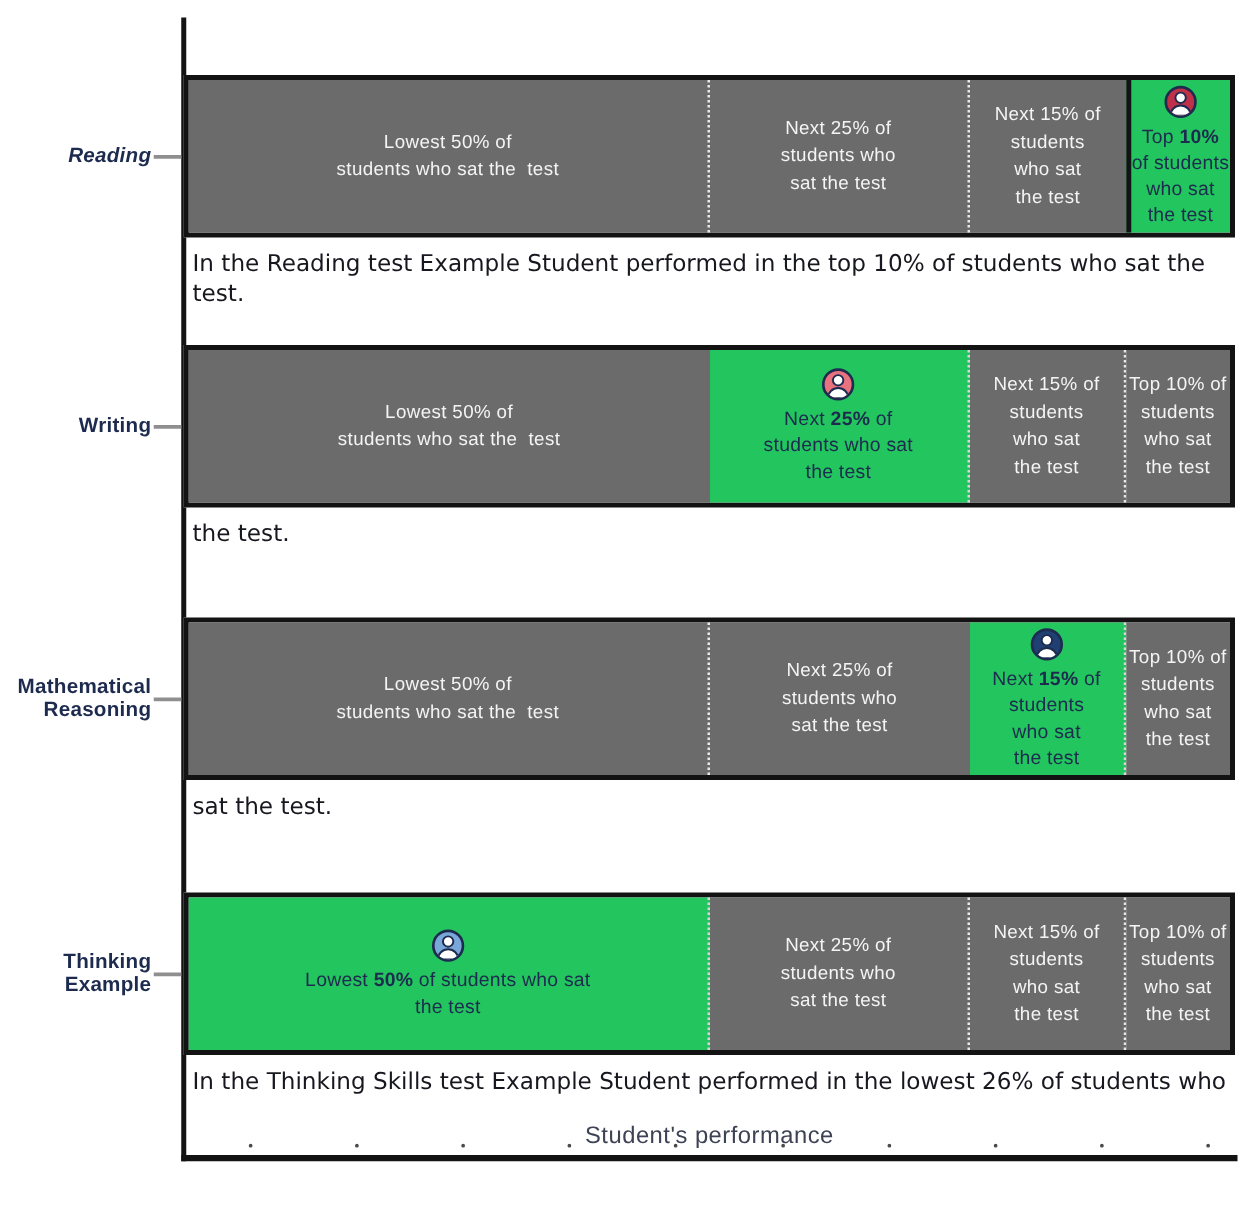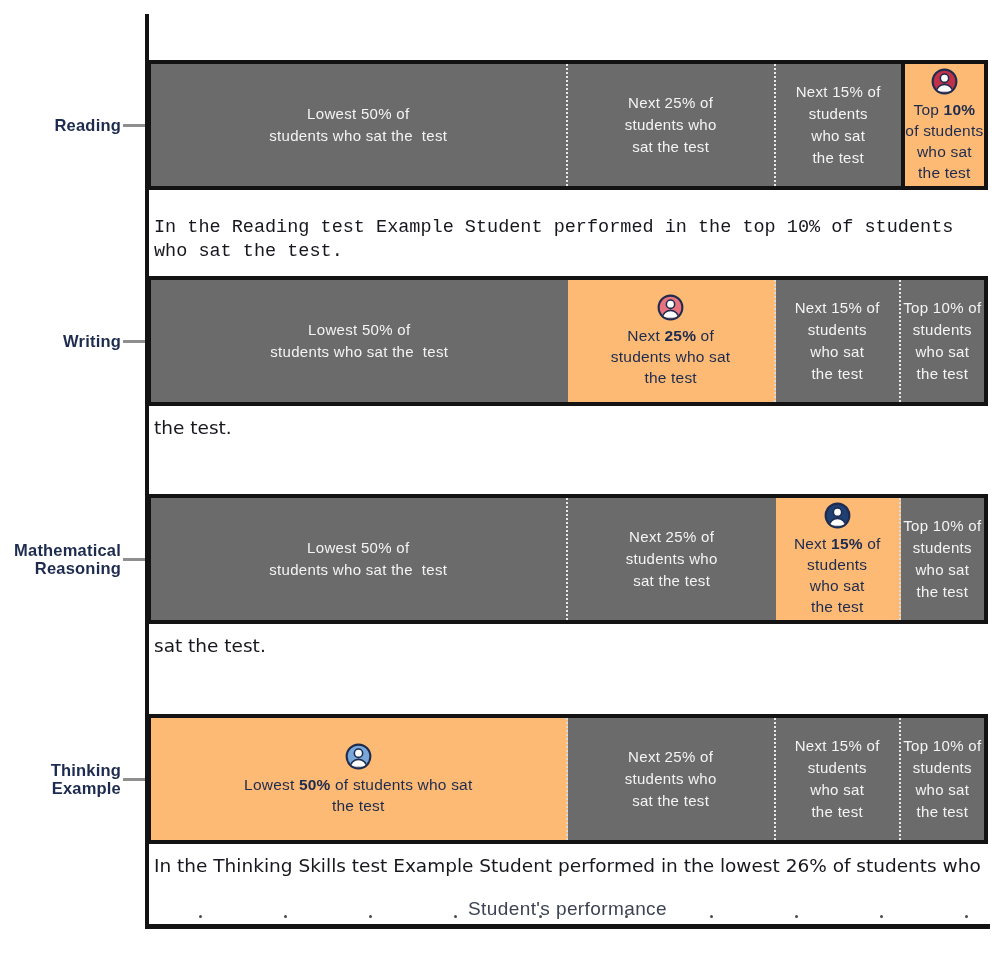--- a/index.html
+++ b/index.html
@@ -16,38 +16,38 @@
   .row-label{position:absolute;left:0;width:121px;text-align:right;
              transform:translateY(-50%);font-weight:800;font-size:16.5px;
              color:#1d2b4f;line-height:1.12;letter-spacing:.2px;}
   .connector{position:absolute;left:123px;width:22px;height:2.5px;background:#8f8f8f;}
   .bar{position:absolute;left:147px;width:841px;height:130px;border:4px solid #131313;
        box-sizing:border-box;display:flex;background:#fff;}
   .seg{box-sizing:border-box;display:flex;flex-direction:column;justify-content:center;
        align-items:center;text-align:center;overflow:hidden;}
   .seg.gray{background:#6b6b6b;color:#f4f4f4;}
   .seg.gray .seg-line{font-size:15px;font-weight:500;line-height:22px;white-space:pre;letter-spacing:.3px;}
-  .seg.hl{background:#fdba74;color:#1d2b4f;text-align:center;}
+  .seg.hl{background:#22c55e;color:#1d2b4f;text-align:center;}
   .seg.hl .seg-line{font-size:15.5px;font-weight:500;line-height:21px;white-space:pre;letter-spacing:.2px;}
   .seg.hl b{font-weight:800;}
   .seg.dotted-r{border-right:2px dotted rgba(255,255,255,.85);}
   .seg.hl.dotted-r{border-right:2px dotted #d8d8d8;}
   .seg.black-l{border-left:4px solid #131313;}
   .seg .icon-wrap{margin-bottom:3px;height:28px;}
   .caption{position:absolute;left:154px;width:842px;
            font-family:"DejaVu Sans",sans-serif;font-size:18.5px;line-height:24px;
            color:#17171f;font-weight:400;}
 </style>
 </head>
 <body>
 
 <div class="canvas">
   <div class="y-axis"></div>
   <div id="rows">
-      <div class="row-label" style="top: 125px;">
+      <div class="row-label" style="top: 125px; font-style: italic;">
         <div>Reading</div>
       </div>
       <div class="connector" style="top: 124px;"></div>
       <div class="bar" style="top: 60px;">
         <div class="seg gray dotted-r" style="flex: 0 0 50%;">
           <div class="seg-line">Lowest 50% of</div>
           <div class="seg-line">students who sat the  test</div>
         </div>
         <div class="seg gray dotted-r" style="flex: 0 0 25%;">
           <div class="seg-line">Next 25% of</div>
@@ -72,21 +72,21 @@
                 <circle cx="14" cy="10.6" r="4.3" fill="#ffffff" stroke="#1d2b4f" stroke-width="1.6"></circle>
                 <path d="M5.5 25.5 a 8.5 8.5 0 0 1 17 0 z" fill="#ffffff" stroke="#1d2b4f" stroke-width="1.6"></path>
               </g>
             </svg></span>
           <div class="seg-line"><span>Top </span><b>10%</b><span></span></div>
           <div class="seg-line">of students</div>
           <div class="seg-line">who sat</div>
           <div class="seg-line">the test</div>
         </div>
       </div>
-      <div class="caption" style="top: 216px; font-family: Liberation Mono, monospace;">
+      <div class="caption" style="top: 200px;">
         <div>In the Reading test Example Student performed in the top 10% of students who sat the test.</div>
       </div>
       <div class="row-label" style="top: 341px;">
         <div>Writing</div>
       </div>
       <div class="connector" style="top: 340px;"></div>
       <div class="bar" style="top: 276px;">
         <div class="seg gray" style="flex: 0 0 50%;">
           <div class="seg-line">Lowest 50% of</div>
           <div class="seg-line">students who sat the  test</div>

